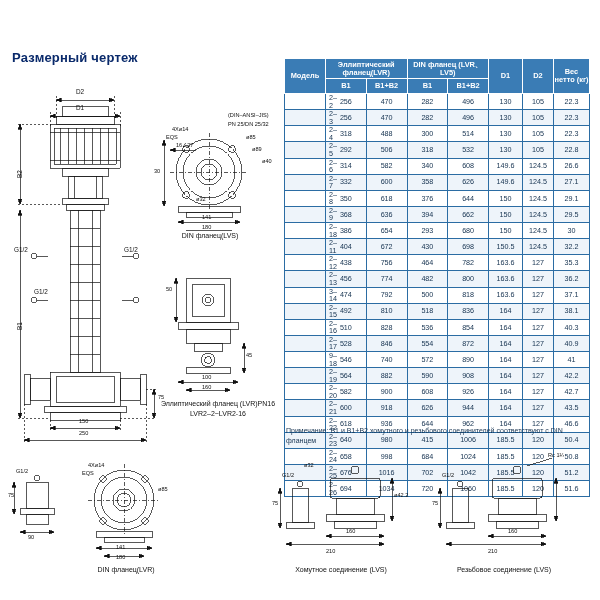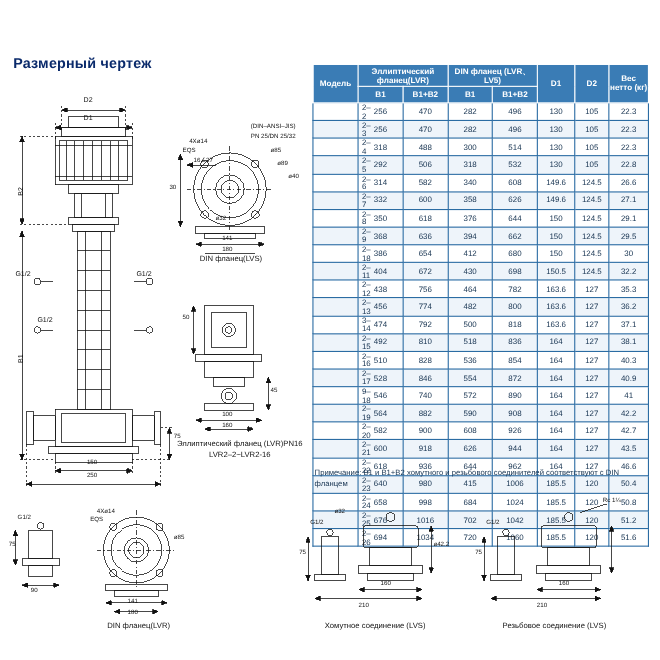--- a/index.html
+++ b/index.html
@@ -170,21 +170,21 @@
             <td class="c-db1">394</td>
             <td class="c-db12">662</td>
             <td class="c-d1">150</td>
             <td class="c-d2">124.5</td>
             <td class="c-w">29.5</td>
           </tr>
           <tr>
             <td class="c-model model">2–18</td>
             <td class="c-b1">386</td>
             <td class="c-b12">654</td>
-            <td class="c-db1">412</td>
+            <td class="c-db1">293</td>
             <td class="c-db12">680</td>
             <td class="c-d1">150</td>
             <td class="c-d2">124.5</td>
             <td class="c-w">30</td>
           </tr>
           <tr>
             <td class="c-model model">2–11</td>
             <td class="c-b1">404</td>
             <td class="c-b12">672</td>
             <td class="c-db1">430</td>

